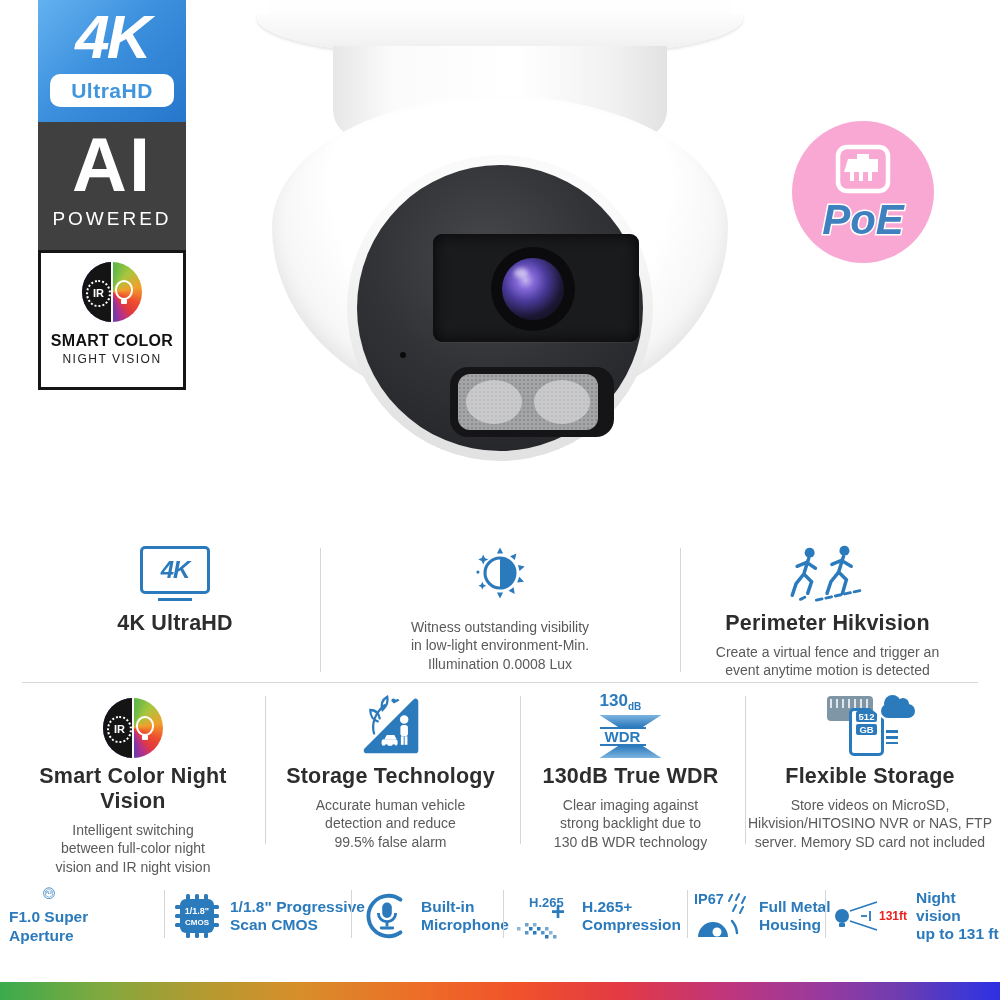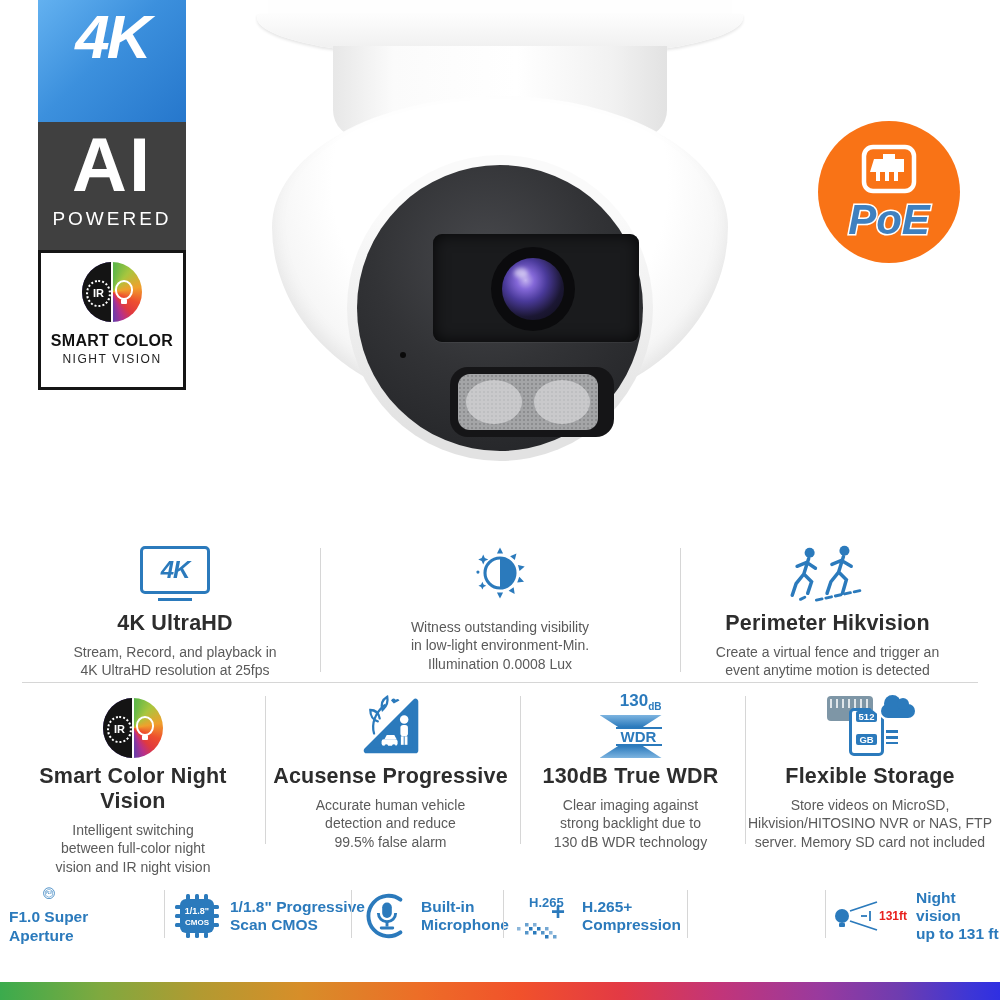--- a/index.html
+++ b/index.html
@@ -55,60 +55,60 @@
     background:rgba(255,255,255,.55);filter:blur(2px);}
   .cam-mic{left:400px;top:352px;width:6px;height:6px;border-radius:50%;background:#0a0a0a;}
   .cam-led-frame{left:450px;top:367px;width:164px;height:70px;border-radius:18px;background:#151517;}
   .cam-led{left:458px;top:374px;width:140px;height:56px;border-radius:12px;background:#a4a5a7;
     background-image:radial-gradient(#8d8e90 1px,transparent 1px);background-size:4px 4px;overflow:hidden;}
   .cam-led::before,.cam-led::after{content:"";position:absolute;top:6px;width:56px;height:44px;border-radius:50%;
     background:rgba(231,231,234,.55);}
   .cam-led::before{left:8px;} .cam-led::after{right:8px;}
 
   
-  .poe-badge{position:absolute;left:818px;top:121px;width:142px;height:142px;border-radius:50%;background:#f97316;text-decoration:underline;}
+  .poe-badge{position:absolute;left:792px;top:121px;width:142px;height:142px;border-radius:50%;background:#f9a8d4;text-decoration:underline;}
 
   
   .cell{position:absolute;display:flex;flex-direction:column;align-items:center;text-align:center;}
   .cell .icon-slot{height:58px;display:flex;align-items:flex-end;justify-content:center;margin-bottom:8px;}
   .feat-title{font-size:21.5px;color:#2d2d2d;font-weight:600;letter-spacing:.2px;}
   .feat-desc{font-size:14px;color:#5a5a5a;line-height:1.32;margin-top:7px;white-space:pre-line;}
   .r2 .icon-slot{height:66px;margin-bottom:6px;}
   .v-div{position:absolute;width:1px;background:#d6d6d6;}
   .h-div{position:absolute;height:1px;background:#d6d6d6;left:22px;width:956px;top:682px;}
 
   
   .monitor-icon{position:relative;width:64px;height:42px;border:3.5px solid #2b7abc;border-radius:5px;
     display:flex;align-items:center;justify-content:center;margin-bottom:9px;}
   .monitor-icon span{color:#2b7abc;font-weight:800;font-style:italic;font-size:24px;letter-spacing:-1px;}
   .monitor-icon::after{content:"";position:absolute;left:50%;transform:translateX(-50%);bottom:-10px;
     width:34px;height:3.5px;background:#2b7abc;}
 
   
-  .wdr-icon{display:flex;flex-direction:column;align-items:flex-end;}
+  .wdr-icon{display:flex;flex-direction:column;align-items:flex-start;}
   .wdr-label{color:#2b7abc;font-weight:800;font-size:17px;line-height:1;}
   .wdr-label .db{font-size:10px;font-weight:700;vertical-align:sub;}
   .wdr-shape-top{margin-top:3px;width:62px;height:12px;background:linear-gradient(#7db4e0,#2b7abc);
     clip-path:polygon(0 0,100% 0,70% 100%,30% 100%);}
   .wdr-mid{width:46px;border-top:2.5px solid #2b7abc;border-bottom:2.5px solid #2b7abc;color:#2b7abc;
     font-weight:800;font-size:15px;line-height:15px;text-align:center;}
   .wdr-shape-bottom{width:62px;height:12px;background:linear-gradient(#2b7abc,#7db4e0);
     clip-path:polygon(30% 0,70% 0,100% 100%,0 100%);}
 
   
   .storage-icon{position:relative;width:94px;height:66px;}
   .st-drive{position:absolute;left:4px;top:4px;width:46px;height:25px;background:#7e96a6;border-radius:4px;}
   .st-drive::before{content:"";position:absolute;left:3px;top:3px;right:3px;height:9px;
     background:repeating-linear-gradient(90deg,rgba(255,255,255,.75) 0 2px,transparent 2px 6px);}
   .st-cloud{position:absolute;left:58px;top:12px;width:34px;height:14px;background:#2b7abc;border-radius:8px;}
   .st-cloud::before{content:"";position:absolute;left:3px;top:-9px;width:17px;height:17px;border-radius:50%;background:#2b7abc;}
   .st-cloud::after{content:"";position:absolute;left:16px;top:-6px;width:12px;height:12px;border-radius:50%;background:#2b7abc;}
   .st-card{position:absolute;left:26px;top:16px;width:35px;height:48px;background:#fff;border:3px solid #2b7abc;
     border-radius:5px;box-sizing:border-box;clip-path:polygon(0 0,60% 0,100% 24%,100% 100%,0 100%);
-    display:flex;flex-direction:column;align-items:center;justify-content:space-between;padding-bottom:8px;gap:2px;}
+    display:flex;flex-direction:column;align-items:center;justify-content:flex-start;padding-bottom:0;gap:2px;}
   .st-chip{background:#2b7abc;color:#fff;font-weight:800;font-size:9.5px;line-height:11px;padding:0 3px;border-radius:2px;}
   .st-lines{position:absolute;left:63px;top:38px;width:12px;height:14px;
     background:repeating-linear-gradient(#2b7abc 0 3px,transparent 3px 6px);}
 
   
   .spec{position:absolute;top:887px;height:58px;display:flex;align-items:center;gap:9px;}
   .spec-label{color:#2b7abc;font-weight:700;font-size:15.5px;line-height:1.18;white-space:pre-line;text-align:left;}
   .spec-div{position:absolute;top:890px;width:1px;height:48px;background:#d6d6d6;}
   .nv-range{color:#e8211d;font-weight:800;font-size:12px;}
 
@@ -126,20 +126,21 @@
 
   svg{display:block;}
 </style>
 </head>
 <body>
 
 <div id="canvas">
 
   <div class="badge uhd-badge">
     <span class="uhd-big">4K</span>
+    <span class="uhd-pill">UltraHD</span>
   </div>
 
   <div class="badge ai-badge">
     <span class="ai-big">AI</span>
     <span class="ai-sub">POWERED</span>
   </div>
 
   <div class="badge sc-badge">
     <span class="sc-circle">
       <span class="sc-ir">IR</span>
@@ -173,22 +174,20 @@
     </svg>
   </div>
 
   <div class="cell" style="left:30px;top:545px;width:290px;">
     <div class="icon-slot">
       <div class="monitor-icon">
         <span>4K</span>
       </div>
     </div>
     <div class="feat-title">4K UltraHD</div>
-    <div class="feat-desc">Stream, Record, and playback in
-4K UltraHD resolution at 25fps</div>
   </div>
 
   <div class="cell" style="left:330px;top:545px;width:340px;">
     <div class="icon-slot">
       <svg width="62" height="60" viewBox="0 0 68 68">
         <g fill="#2b7abc">
           <path d="M34 17 a17 17 0 0 1 0 34 z"></path>
           <circle cx="34" cy="34" r="17" fill="none" stroke="#2b7abc" stroke-width="3.5"></circle>
           <g>
             <polygon points="34,5 30.5,12 37.5,12"></polygon>
@@ -267,21 +266,21 @@
         <circle cx="48" cy="27" r="4.5" fill="#fff"></circle>
         <rect x="44" y="33" width="8" height="12" rx="3" fill="#fff"></rect>
         <rect x="44.5" y="45" width="3" height="9" fill="#fff"></rect>
         <rect x="48.5" y="45" width="3" height="9" fill="#fff"></rect>
         <path d="M27 48 l2.5 -4.5 h8 l2.5 4.5 z" fill="#fff"></path>
         <rect x="24" y="48" width="17" height="7" rx="2.5" fill="#fff"></rect>
         <circle cx="29" cy="55.5" r="2" fill="#2b7abc"></circle>
         <circle cx="37" cy="55.5" r="2" fill="#2b7abc"></circle>
       </svg>
     </div>
-    <div class="feat-title">Acusense Progressive</div>
+    <div class="feat-title">Storage Technology</div>
     <div class="feat-desc">Accurate human vehicle
 detection and reduce
 99.5% false alarm</div>
   </div>
 
   <div class="cell r2" style="left:523px;top:692px;width:215px;">
     <div class="icon-slot">
       <div class="wdr-icon">
         <div class="wdr-label"><span>130</span><span class="db">dB</span></div>
         <div class="wdr-shape-top"></div>
@@ -381,20 +380,39 @@
             <rect x="30" y="16" width="3.5" height="3.5"></rect>
           <rect x="34" y="12" width="3.5" height="3.5" opacity=".55"></rect>
             <rect x="38" y="16" width="3.5" height="3.5" opacity=".7"></rect>
         </g>
       </svg>
     </div>
     <div class="spec-label">H.265+
 Compression</div>
   </div>
 
+  <div class="spec" style="left:694px;">
+    <div class="ip67-icon">
+      <span class="ip67-text">IP67</span>
+      <svg width="56" height="50" viewBox="0 0 56 50" style="position:absolute;left:0;top:0;">
+        <g stroke="#2b7abc" stroke-width="2" stroke-linecap="round">
+          <line x1="38" y1="4" x2="35" y2="10"></line>
+            <line x1="45" y1="3" x2="42" y2="9"></line>
+            <line x1="51" y1="6" x2="48" y2="12"></line>
+          <line x1="42" y1="14" x2="39" y2="20"></line>
+            <line x1="49" y1="16" x2="46" y2="22"></line>
+        </g>
+        <path d="M4 46 a15 15 0 0 1 30 0 z" fill="#2b7abc"></path>
+        <circle cx="23" cy="41" r="4.5" fill="#fff"></circle>
+        <path d="M38 30 a20 20 0 0 1 5 12" fill="none" stroke="#2b7abc" stroke-width="2.5" stroke-linecap="round"></path>
+      </svg>
+    </div>
+    <div class="spec-label">Full Metal
+Housing</div>
+  </div>
 
   <div class="spec" style="left:833px;">
     <div class="nv-icon">
       <svg width="46" height="38" viewBox="0 0 46 38">
         <circle cx="9" cy="19" r="7" fill="#2b7abc"></circle>
         <rect x="6" y="26" width="6" height="4" rx="1" fill="#2b7abc"></rect>
         <g stroke="#2b7abc" stroke-width="1.8" fill="none">
           <path d="M17 14 L44 5"></path>
             <path d="M17 24 L44 33"></path>
           <path d="M28 19 h6"></path>

